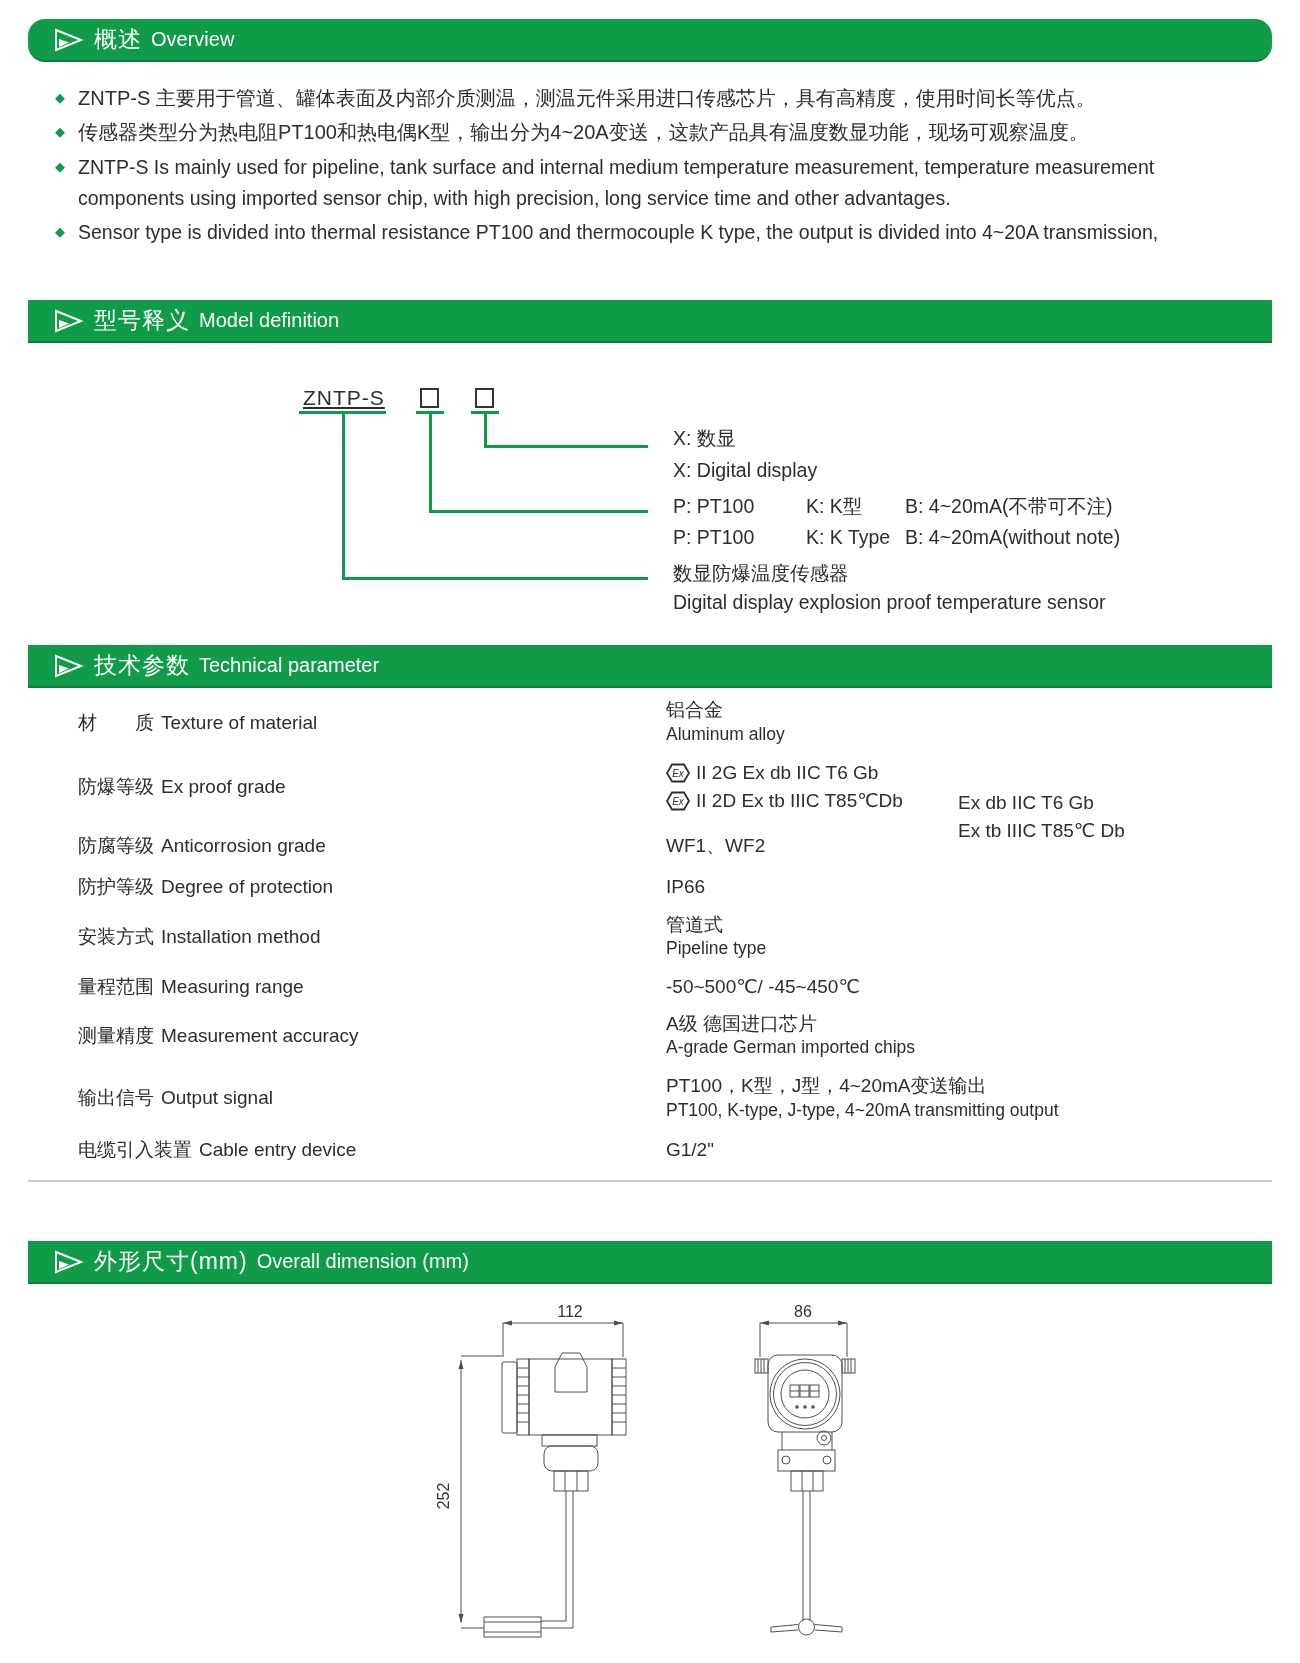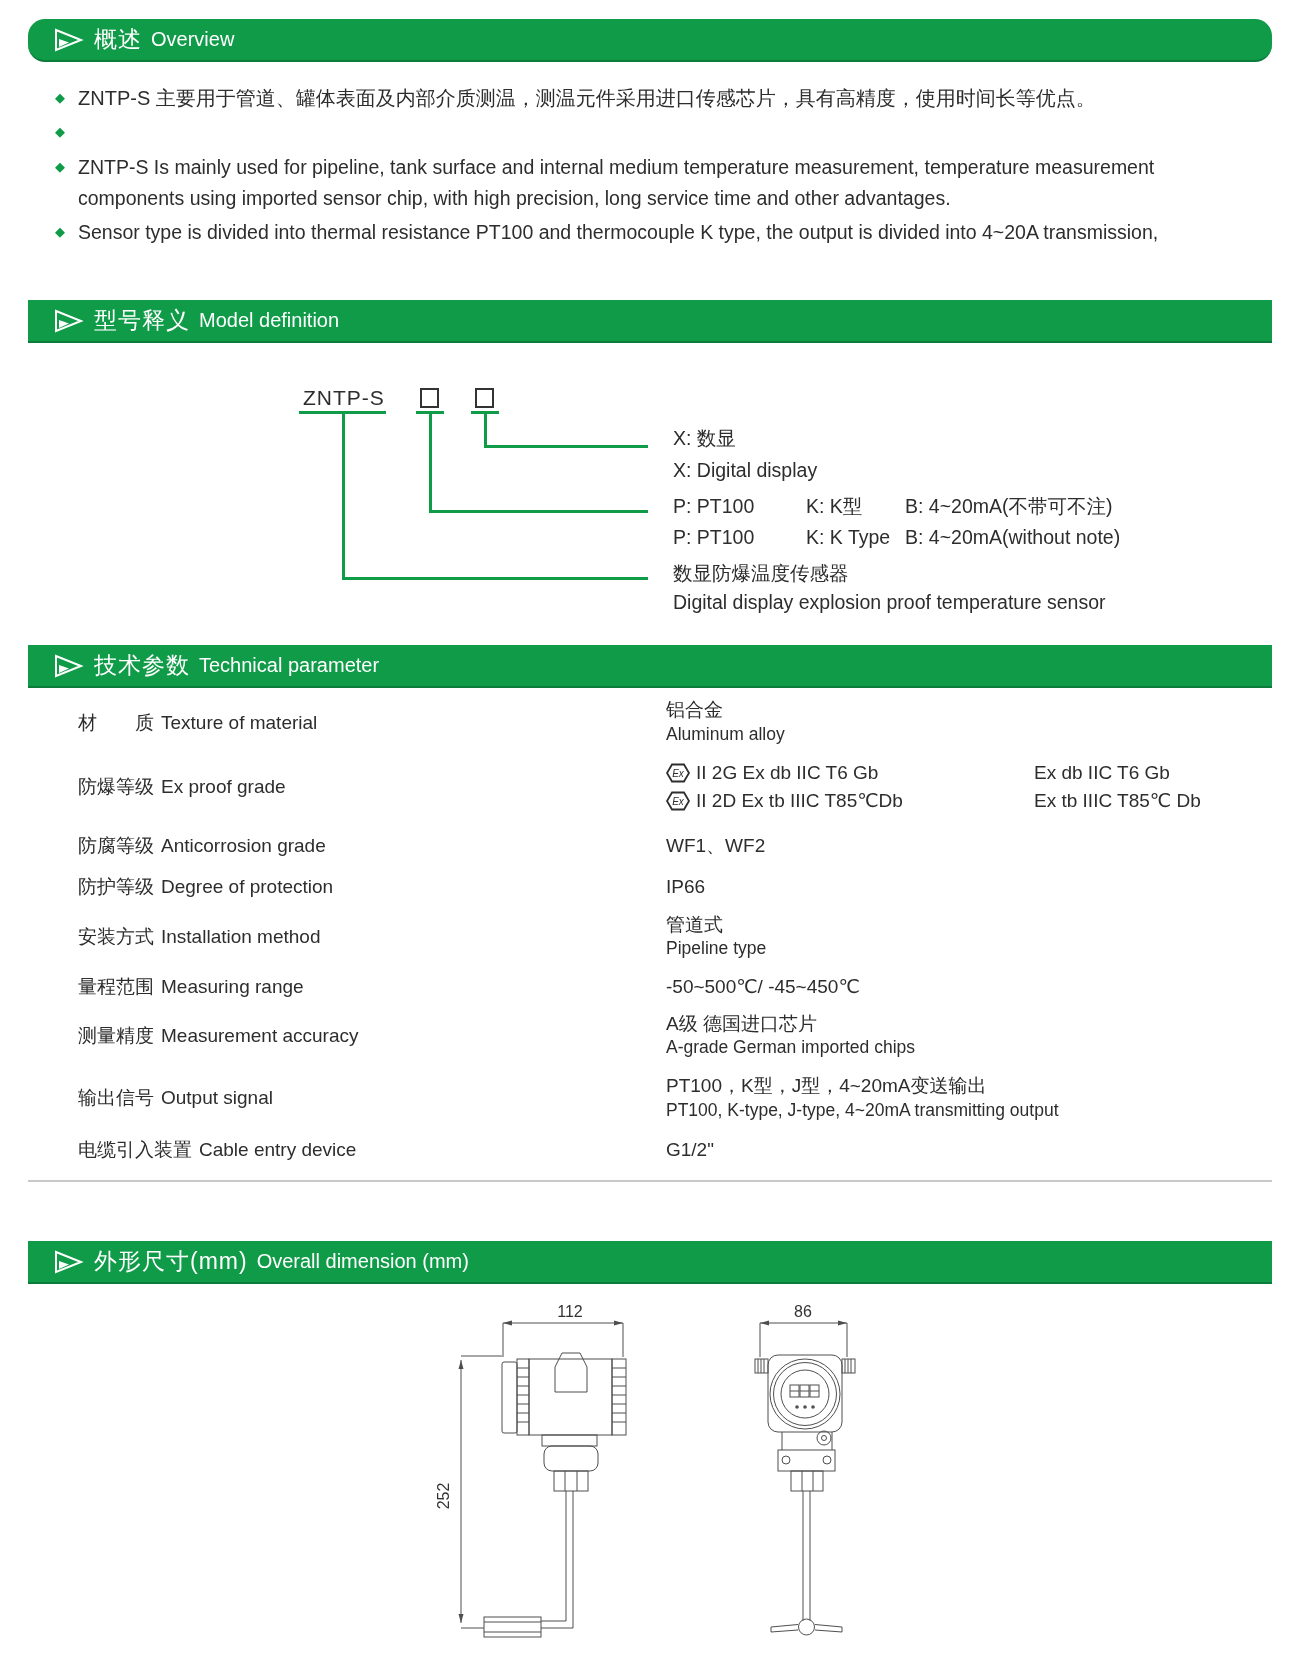--- a/index.html
+++ b/index.html
@@ -27,21 +27,21 @@
   .bullet-line.en{font-size:19.5px;}
   .diamond{position:absolute;left:55px;color:var(--green);font-size:13px;line-height:26px;}
   .mtext{position:absolute;font-size:19.5px;line-height:22px;white-space:nowrap;}
   .mcode{position:absolute;font-size:21px;line-height:22px;letter-spacing:1px;}
   .mbox{position:absolute;width:19px;height:20px;border:2.5px solid #333;box-sizing:border-box;background:#fff;}
   .gline{position:absolute;background:var(--green);}
   .plabel{position:absolute;left:78px;font-size:19px;line-height:24px;white-space:nowrap;}
   .plabel .en{margin-left:7px;}
   .pval{position:absolute;left:666px;font-size:19px;line-height:24px;white-space:nowrap;}
   .pval.sub{font-size:17.5px;line-height:22px;}
-  .pval2{position:absolute;left:1034px;font-size:19px;line-height:24px;white-space:nowrap;}
+  .pval2{position:absolute;left:958px;font-size:19px;line-height:24px;white-space:nowrap;margin-top:30px;}
   .exline{display:flex;align-items:center;gap:6px;}
   .divider{position:absolute;left:28px;width:1244px;height:2px;background:#c9c9c9;}
   svg text{font-family:"Liberation Sans","DejaVu Sans",sans-serif;}
 </style>
 </head>
 <body>
 
 <div class="page">
 
   <div class="gbar" style="top:19px;border-radius:17px;">
@@ -50,38 +50,39 @@
       <polygon points="5,11 15,14.5 5,19" fill="#ffffff"></polygon>
     </svg>
     <span class="cn">概述</span>
     <span class="en">Overview</span>
   </div>
 
   <span class="diamond" style="top:85px;">◆</span>
   <div class="bullet-line" style="top:85px;">ZNTP-S 主要用于管道、罐体表面及内部介质测温，测温元件采用进口传感芯片，具有高精度，使用时间长等优点。</div>
 
   <span class="diamond" style="top:119px;">◆</span>
+  <div class="bullet-line" style="top:119px;">传感器类型分为热电阻PT100和热电偶K型，输出分为4~20A变送，这款产品具有温度数显功能，现场可观察温度。</div>
 
   <span class="diamond" style="top:154px;">◆</span>
   <div class="bullet-line en" style="top:154px;">ZNTP-S Is mainly used for pipeline, tank surface and internal medium temperature measurement, temperature measurement</div>
   <div class="bullet-line en" style="top:185px;">components using imported sensor chip, with high precision, long service time and other advantages.</div>
 
   <span class="diamond" style="top:219px;">◆</span>
   <div class="bullet-line en" style="top:219px;">Sensor type is divided into thermal resistance PT100 and thermocouple K type, the output is divided into 4~20A transmission,</div>
 
   <div class="gbar" style="top:300px;">
     <svg class="arrow" width="30" height="24" viewBox="0 0 30 24">
       <polygon points="2,2 27,12 2,22" fill="none" stroke="#ffffff" stroke-width="2"></polygon>
       <polygon points="5,11 15,14.5 5,19" fill="#ffffff"></polygon>
     </svg>
     <span class="cn">型号释义</span>
     <span class="en">Model definition</span>
   </div>
 
-  <div class="mcode" style="left:303px;top:387px;">ZNTP-S</div>
+  <div class="mcode" style="left:303px;top:387px;text-decoration:underline;">ZNTP-S</div>
   <div class="mbox" style="left:420px;top:388px;"></div>
   <div class="mbox" style="left:475px;top:388px;"></div>
 
   <div class="gline" style="left:299px;top:411px;width:87px;height:3px;"></div>
   <div class="gline" style="left:416px;top:411px;width:28px;height:3px;"></div>
   <div class="gline" style="left:471px;top:411px;width:28px;height:3px;"></div>
 
   <div class="gline" style="left:484px;top:413px;width:2.5px;height:34px;"></div>
   <div class="gline" style="left:484px;top:445px;width:164px;height:2.5px;"></div>
 

